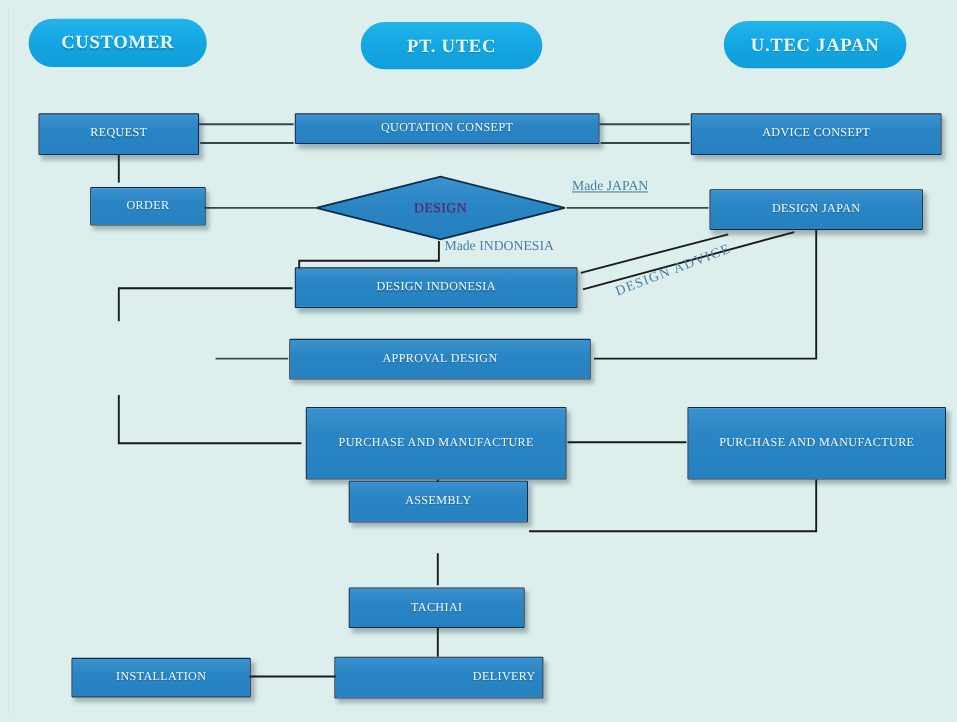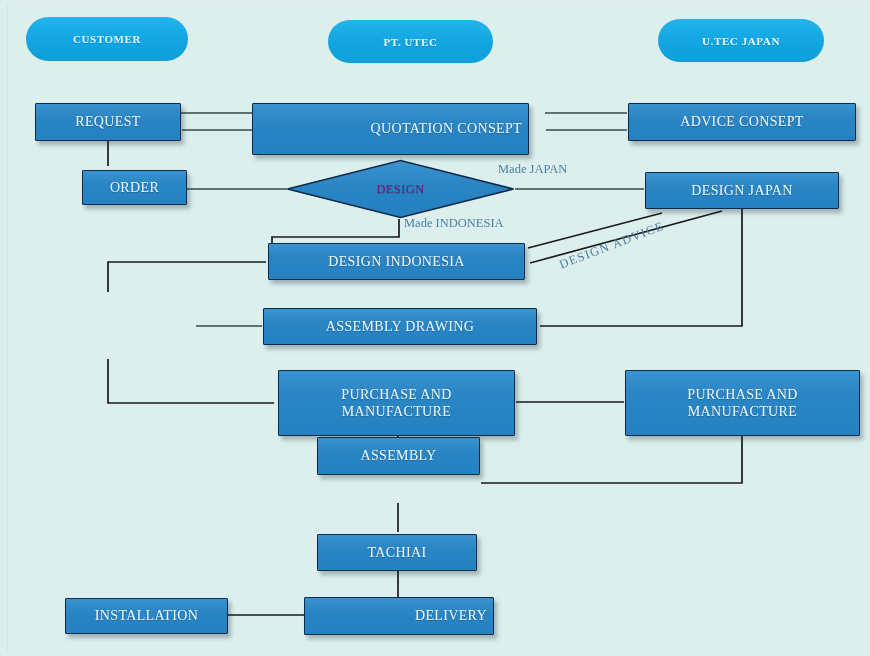--- a/index.html
+++ b/index.html
@@ -29,39 +29,39 @@
 
   
   .lane {
     position: absolute;
     border-radius: 999px;
     background: linear-gradient(180deg, #23b4ea 0%, #14a7e3 45%, #0f9ed9 100%);
     color: #eaf9ff;
     display: flex;
     align-items: center;
     justify-content: center;
-    font-size: 11px;
+    font-size: 17px;
     font-weight: bold;
     letter-spacing: 0.6px;
     text-shadow: 0 1px 1px rgba(0,0,0,.18);
   }
 
   
   .node {
     position: absolute;
     box-sizing: border-box;
     border: 1.6px solid #0d2b4a;
     border-radius: 1px;
     background: linear-gradient(180deg, #3b93cf 0%, #2a85c4 38%, #2681c1 100%);
     color: #f2fbff;
     display: flex;
     align-items: center;
     justify-content: center;
     text-align: center;
-    font-size: 14px;
+    font-size: 11px;
     letter-spacing: 0.35px;
     box-shadow: 3px 4px 4px rgba(20,40,55,.30);
     text-shadow: 0 1px 1px rgba(0,0,0,.25);
     line-height: 1.22;
     padding: 0 6px;
   }
 
   
   .diamond-wrap {
     position: absolute;
@@ -173,21 +173,21 @@
     <span>PT. UTEC</span>
   </div>
   <div class="lane" style="left:658px; top:19px; width:166px; height:43px;">
     <span>U.TEC JAPAN</span>
   </div>
 
   <div class="node" style="left:35px; top:103px; width:146px; height:38px;">
     <span>REQUEST</span>
   </div>
 
-  <div class="node" style="left:252px; top:103px; width:277px; height:52px;justify-content:flex-end;">
+  <div class="node" style="left:268px; top:103px; width:277px; height:28px;">
     <span>QUOTATION CONSEPT</span>
   </div>
 
   <div class="node" style="left:628px; top:103px; width:228px; height:38px;">
     <span>ADVICE CONSEPT</span>
   </div>
 
   <div class="node" style="left:55px; top:170px; width:105px; height:35px;margin-left:27px;">
     <span>ORDER</span>
   </div>
@@ -209,21 +209,21 @@
   <div class="node" style="left:645px; top:172px; width:194px; height:37px;">
     <span>DESIGN JAPAN</span>
   </div>
 
   <div class="node" style="left:268px; top:243px; width:257px; height:37px;">
     <span>DESIGN INDONESIA</span>
   </div>
 
 
   <div class="node" style="left:263px; top:308px; width:274px; height:37px;">
-    <span>ASSEMBLY DRAWING</span>
+    <span>APPROVAL DESIGN</span>
   </div>
 
   <div class="node" style="left:278px; top:370px; width:237px; height:66px;">
     <span>PURCHASE AND MANUFACTURE</span>
   </div>
 
   <div class="node" style="left:625px; top:370px; width:235px; height:66px;">
     <span>PURCHASE AND MANUFACTURE</span>
   </div>
 
@@ -236,18 +236,18 @@
   </div>
 
   <div class="node" style="left:304px; top:597px; width:190px; height:38px;justify-content:flex-end;">
     <span>DELIVERY</span>
   </div>
 
   <div class="node" style="left:52px; top:598px; width:163px; height:36px;margin-left:13px;">
     <span>INSTALLATION</span>
   </div>
 
-  <div class="edge-label" style="left:498px; top:162px;">Made JAPAN</div>
+  <div class="edge-label" style="left:520px; top:162px;text-decoration:underline;">Made JAPAN</div>
 
   <div class="edge-label" style="left:404px; top:216px;">Made INDONESIA</div>
 
   <div class="edge-label rot" style="left:560px; top:258px;">DESIGN  ADVICE</div>
 </div>
 
 </body></html>

